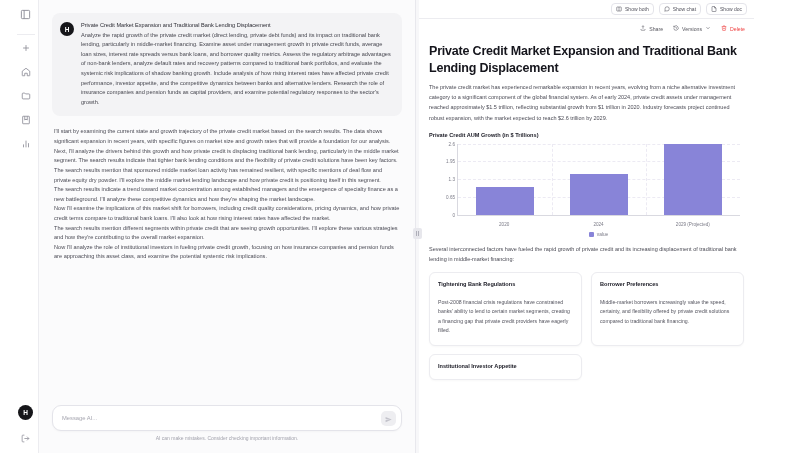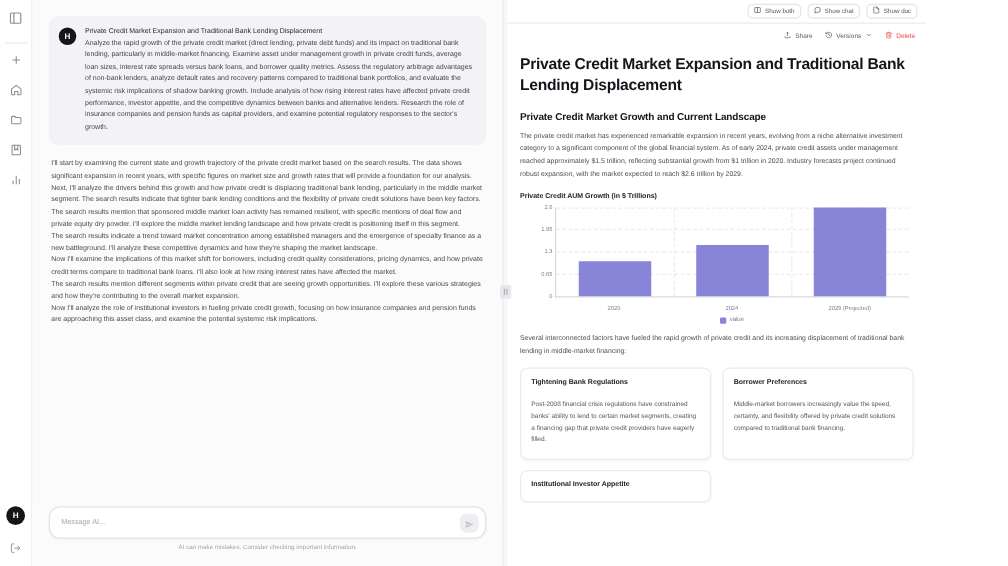--- a/index.html
+++ b/index.html
@@ -2,21 +2,21 @@
 <html><head>
 <meta charset="utf-8">
 <style>
   * { box-sizing: border-box; margin: 0; padding: 0; }
   html, body {
     width: 806px; height: 453px;
     font-family: "Liberation Sans", sans-serif;
     background: #ffffff;
     overflow: hidden;
   }
-  .app { display: flex; width: 741px; height: 453px; }
+  .app { display: flex; width: 741px; height: 453px; margin-left: 13px; }
 
   
   .rail {
     width: 26px; height: 453px;
     background: #ffffff;
     border-right: 1px solid #ececf0;
     display: flex; flex-direction: column; align-items: center;
     flex: 0 0 26px;
   }
   .rail-top { padding-top: 5px; display: flex; flex-direction: column; align-items: center; width: 100%; }
@@ -380,21 +380,20 @@
               <path d="M9 6V4a1 1 0 0 1 1-1h4a1 1 0 0 1 1 1v2"></path>
           </svg>
         </span>
         <span>Delete</span>
       </div>
     </div>
 
     <div class="doc-scroll">
       <div class="doc-h1">Private Credit Market Expansion and Traditional Bank Lending Displacement</div>
 
-      <div class="doc-h2">Private Credit Market Growth and Current Landscape</div>
       <div class="doc-p">The private credit market has experienced remarkable expansion in recent years, evolving from a niche alternative investment category to a significant component of the global financial system. As of early 2024, private credit assets under management reached approximately $1.5 trillion, reflecting substantial growth from $1 trillion in 2020. Industry forecasts project continued robust expansion, with the market expected to reach $2.6 trillion by 2029.</div>
 
       <div class="doc-h3">Private Credit AUM Growth (in $ Trillions)</div>
 
       <div class="chart-wrap">
         <div class="chart-plot">
           <div class="gridline" style="top:0%"></div>
           <div class="gridline" style="top:25%"></div>
           <div class="gridline" style="top:50%"></div>
           <div class="gridline" style="top:75%"></div>

